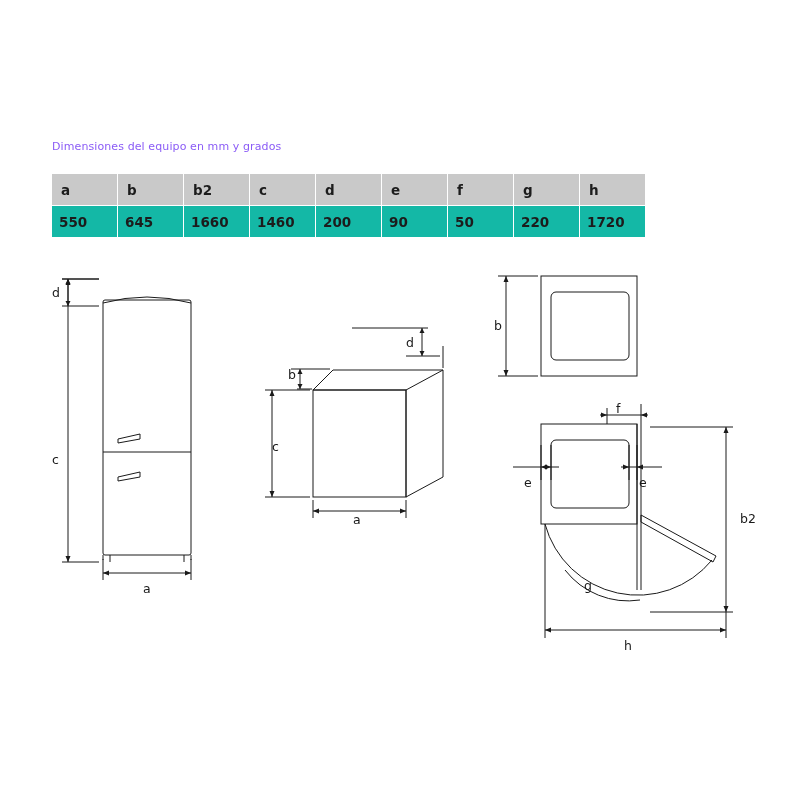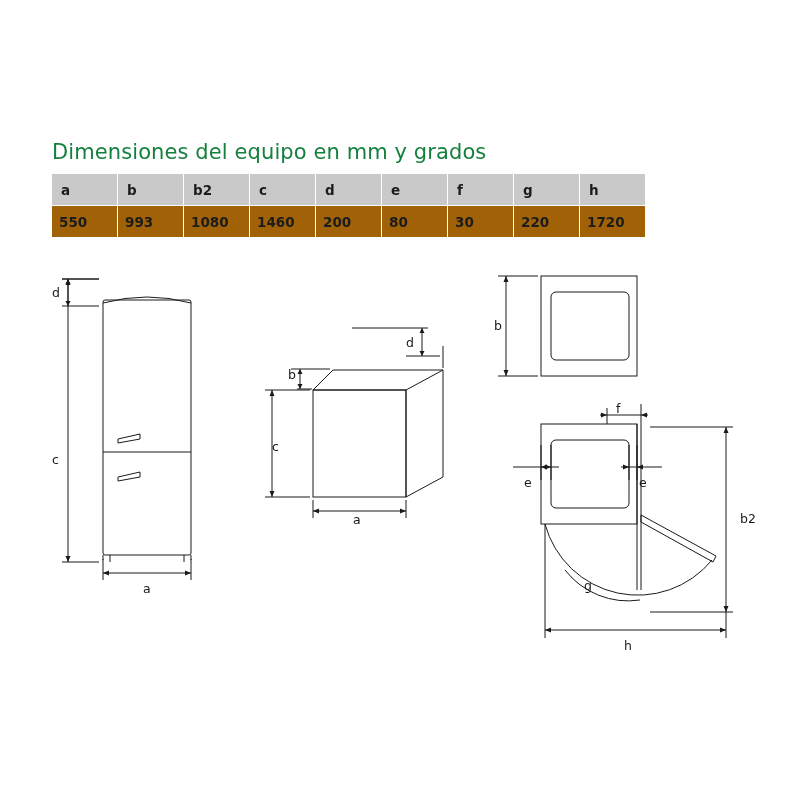--- a/index.html
+++ b/index.html
@@ -16,22 +16,22 @@
     overflow: hidden;
   }
   .page {
     position: absolute;
     inset: 0;
   }
   .title {
     position: absolute;
     left: 52px;
     top: 140px;
-    font-size: 21px;
-    color: #15803d;
+    font-size: 11px;
+    color: #8b5cf6;
     letter-spacing: 0.1px;
   }
   .dim-table {
     position: absolute;
     left: 51px;
     top: 173px;
     border-collapse: collapse;
     font-size: 13.5px;
   }
   .dim-table th, .dim-table td {
@@ -39,21 +39,21 @@
     background: #d3d3d3;
     padding: 6px 10px 6px 9px;
     text-align: left;
     font-weight: bold;
     color: #1c1c1c;
     min-width: 46px;
     height: 19px;
     box-sizing: content-box;
   }
   .dim-table th { background: #c9c9c9; }
-  .dim-table td { background: #a16207; padding-left: 7px; }
+  .dim-table td { background: #14b8a6; padding-left: 7px; }
   .diagram {
     position: absolute;
     left: 0;
     top: 0;
   }
   svg text {
     font-family: "DejaVu Sans", sans-serif;
     font-size: 12.5px;
     fill: #1a1a1a;
   }
@@ -75,26 +75,26 @@
         <th>d</th>
         <th>e</th>
         <th>f</th>
         <th>g</th>
         <th>h</th>
       </tr>
     </thead>
     <tbody>
       <tr>
         <td>550</td>
-        <td>993</td>
-        <td>1080</td>
+        <td>645</td>
+        <td>1660</td>
         <td>1460</td>
         <td>200</td>
-        <td>80</td>
-        <td>30</td>
+        <td>90</td>
+        <td>50</td>
         <td>220</td>
         <td>1720</td>
       </tr>
     </tbody>
   </table>
 
   <svg class="diagram" width="800" height="800" viewBox="0 0 800 800">
 
     <g stroke="#1a1a1a" fill="none" stroke-width="1">
 

